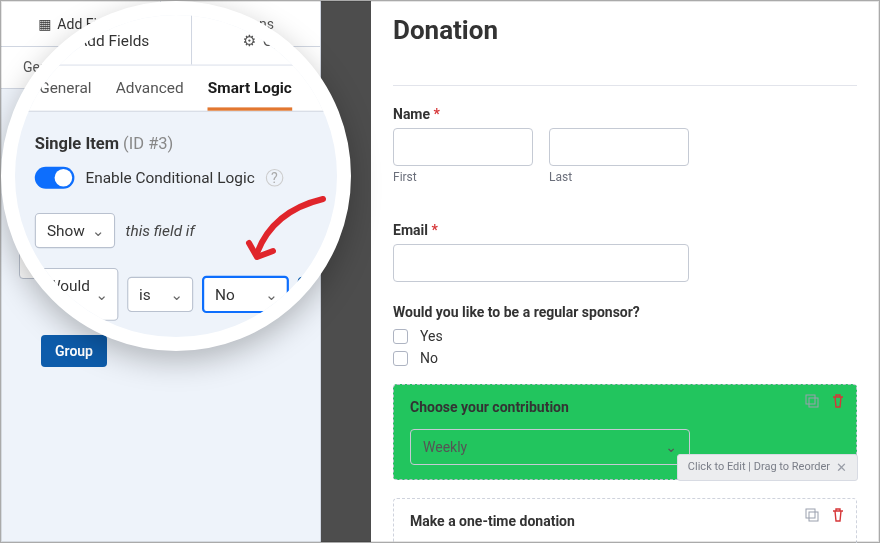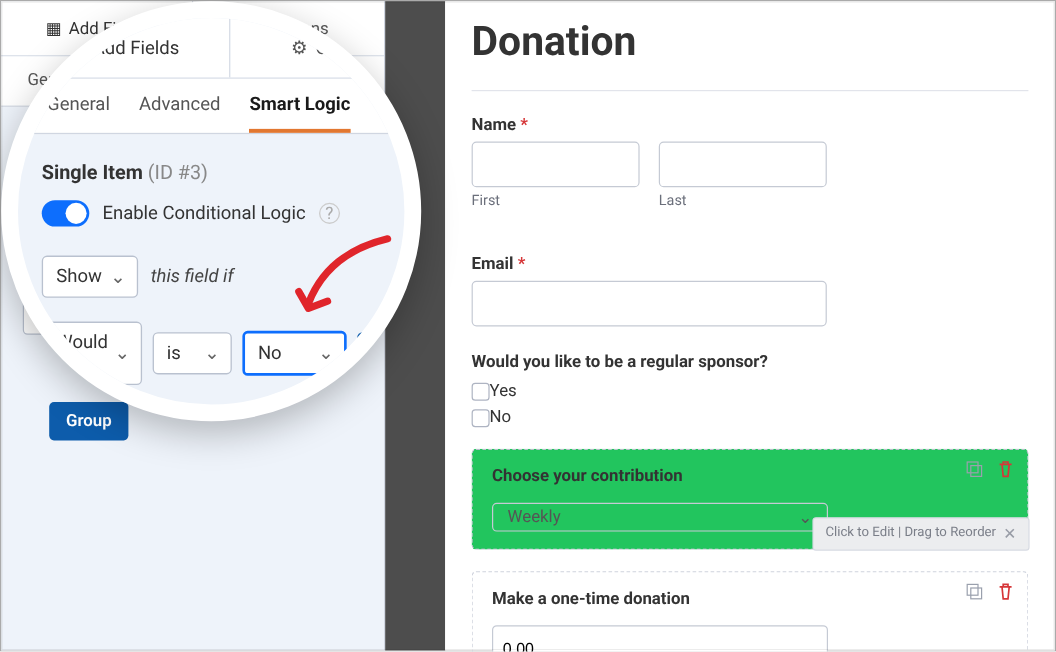--- a/index.html
+++ b/index.html
@@ -52,42 +52,42 @@
   .select.highlight { border:2px solid #0d6efd; }
   .btn-blue {
     background:#0d5cab; color:#fff; border-radius:4px; padding:8px 14px;
     font-weight:600; display:inline-block;
   }
   .group-btn { margin:50px 0 0 40px; }
   
   .divider { position:absolute; left:320px; top:0; width:50px; height:100%; background:#4d4d4d; }
   
   .right { position:absolute; left:370px; top:0; right:0; bottom:0; background:#fff; padding:14px 22px; }
-  .form-title { font-size:34px; font-weight:700; margin-bottom:20px; }
+  .form-title { font-size:26px; font-weight:700; margin-bottom:40px; }
   .hr { border-top:1px solid #e2e4eb; margin-bottom:20px; }
   .field-label { font-weight:700; font-size:14px; margin-bottom:6px; display:block; }
   .req { color:#d63638; }
   .row { display:flex; gap:16px; margin-bottom:20px;}
   .text-input {
     border:1px solid #c5cad4; border-radius:4px; height:38px; width:140px; padding:0 8px;
   }
   .sublabel { font-size:12px; color:#6b6f7b; margin-top:4px; }
   .email-input { width:296px; }
   .radio-group { margin-top:8px; }
-  .radio-row { display:flex; align-items:center; gap:0; margin:6px 0;}
+  .radio-row { display:flex; align-items:center; gap:12px; margin:6px 0;}
   .radio-box { width:15px;height:15px;border:1px solid #aeb4c2;border-radius:3px;}
   .field-card {
     border:1px dashed #cfd3dd; border-radius:4px; padding:14px 16px; margin-top:18px;
     position:relative;
   }
   .field-card.selected { border:1px dashed #b9bfcc; background:#22c55e; }
   .card-icons { position:absolute; right:10px; top:8px; display:flex; gap:10px; }
   .ic { width:16px;height:16px; }
   .select-wide {
-    border:1px solid #c5cad4; border-radius:4px; height:24px; width:280px;
+    border:1px solid #c5cad4; border-radius:4px; height:36px; width:280px;
     display:flex; align-items:center; justify-content:space-between; padding:0 12px;
     color:#555;
   }
   .pill-hint {
     position:absolute; right:-2px; bottom:-2px;
     background:#ecedef; color:#7a7e88; font-size:11px;
     padding:5px 10px; border-radius:3px; border:1px solid #d8dbe3;
     display:flex; align-items:flex-start; gap:6px; z-index:3;
   }
   .pill-hint .x { color:#989ca6; font-size:13px;}

